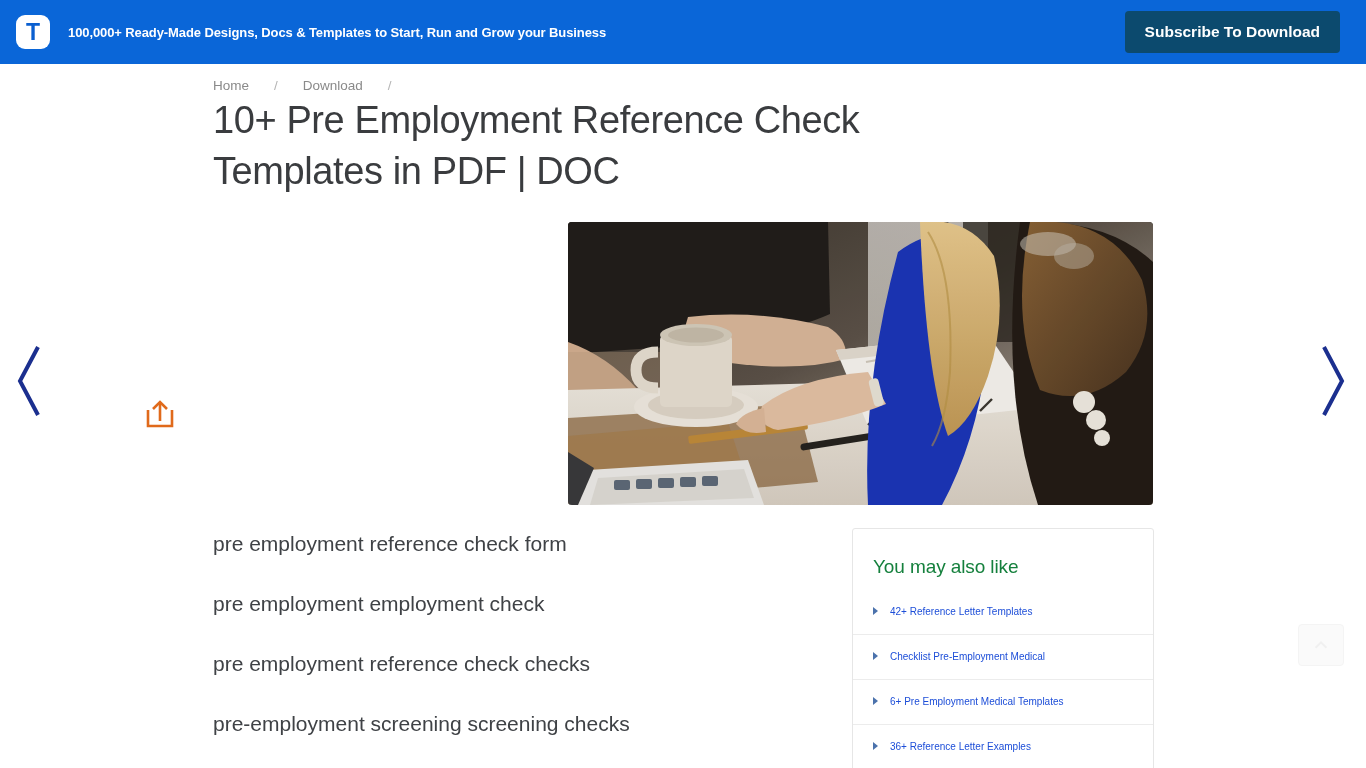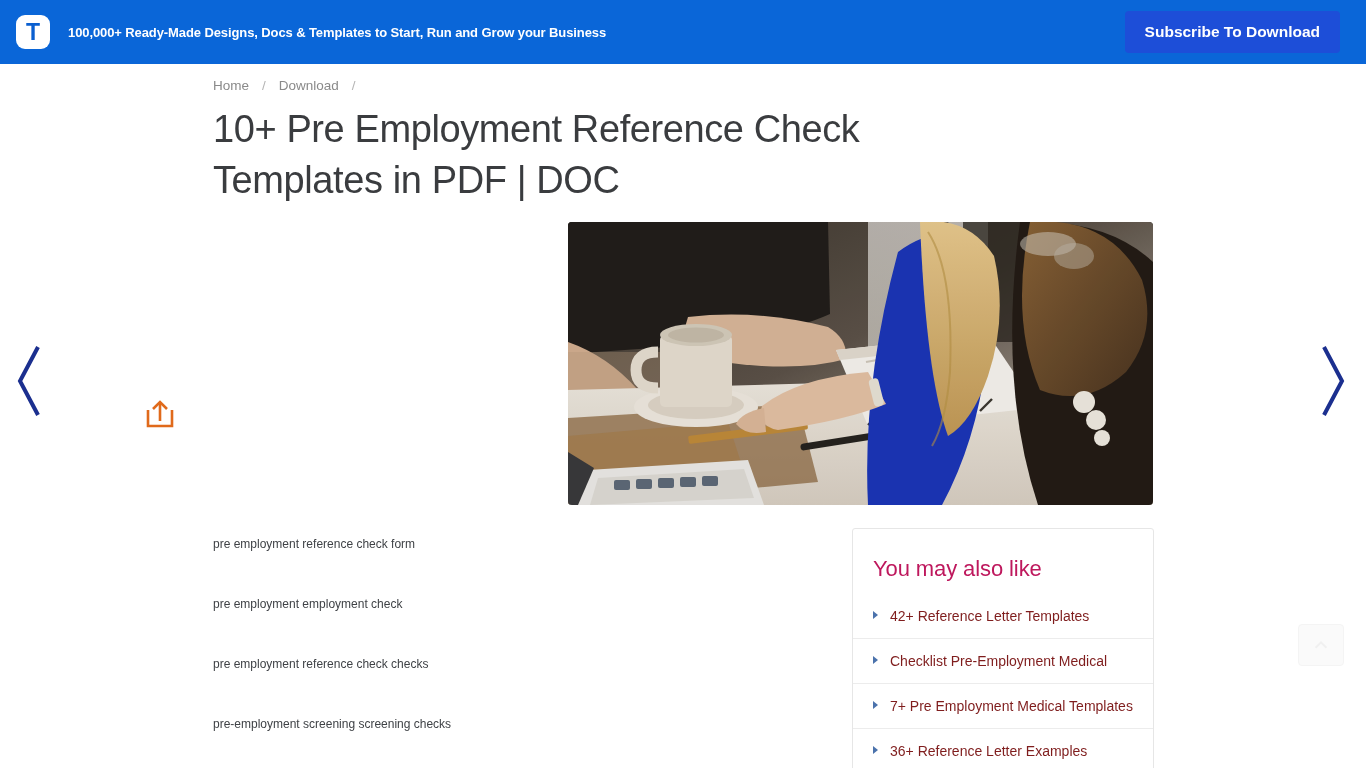--- a/index.html
+++ b/index.html
@@ -45,21 +45,21 @@
     font-weight: bold;
     letter-spacing: -0.1px;
     white-space: nowrap;
   }
   .subscribe-btn {
     position: absolute;
     right: 26px;
     top: 11px;
     height: 42px;
     padding: 0 20px;
-    background: #1d4ed8;
+    background: #0c4a6e;
     color: #ffffff;
     border: none;
     border-radius: 4px;
     font-size: 15.5px;
     font-weight: bold;
     font-family: "Liberation Sans", sans-serif;
     cursor: pointer;
     display: flex;
     align-items: center;
     justify-content: center;
@@ -74,36 +74,36 @@
   }
 
   
   .breadcrumb {
     position: absolute;
     left: 213px; top: 14px;
     font-size: 13.5px;
     color: #8a8a8a;
     display: flex;
     align-items: center;
-    gap: 4px;
+    gap: 16px;
     text-align: center;
   }
   .breadcrumb a {
     color: #8a8a8a;
     text-decoration: none;
   }
   .breadcrumb .sep {
     margin: 0 9px;
     color: #b5b5b5;
   }
 
   
   .page-title {
     position: absolute;
-    left: 213px; top: 40px;
+    left: 213px; top: 31px;
     width: 790px;
     margin: 0;
     font-size: 38px;
     line-height: 51px;
     font-weight: normal;
     color: #3a3c3f;
     letter-spacing: -0.4px;
   }
 
   
@@ -143,61 +143,61 @@
 
   
   .keyword-list {
     position: absolute;
     left: 213px; top: 470px;
     width: 600px;
     margin: 0; padding: 0;
     list-style: none;
   }
   .keyword-list li {
-    font-size: 12px;
+    font-size: 21px;
     color: #3f4246;
     line-height: 20px;
     margin-bottom: 40px;
   }
 
   
   .also-like-card {
     position: absolute;
     left: 852px; top: 464px;
     width: 302px; height: 304px;
     background: #ffffff;
     border: 1px solid #e6e6e6;
     border-radius: 3px;
     overflow: hidden;
   }
   .also-like-title {
     margin: 0;
     padding: 27px 0 0 20px;
-    font-size: 22px;
+    font-size: 19px;
     font-weight: normal;
-    color: #be185d;
+    color: #15803d;
     letter-spacing: -0.1px;
   }
   .also-like-list {
     margin: 12px 0 0 0;
     padding: 0;
     list-style: none;
   }
   .also-like-list li {
     border-bottom: 1px solid #ececec;
     padding: 0 20px 0 20px;
   }
   .also-like-list li:last-child { border-bottom: none; }
   .also-like-list a {
     display: block;
     position: relative;
     padding: 11px 0 11px 17px;
-    font-size: 14px;
+    font-size: 10px;
     line-height: 22px;
-    color: #7f1d1d;
+    color: #1d4ed8;
     text-decoration: none;
   }
   .also-like-list a .caret {
     position: absolute;
     left: 0; top: 17px;
     width: 0; height: 0;
     border-left: 5px solid #4b72ac;
     border-top: 4px solid transparent;
     border-bottom: 4px solid transparent;
   }
@@ -377,21 +377,21 @@
       </li>
       <li>
         <a href="#">
           <span class="caret"></span>
           <span>Checklist Pre-Employment Medical</span>
         </a>
       </li>
       <li>
         <a href="#">
           <span class="caret"></span>
-          <span>7+ Pre Employment Medical Templates</span>
+          <span>6+ Pre Employment Medical Templates</span>
         </a>
       </li>
       <li>
         <a href="#">
           <span class="caret"></span>
           <span>36+ Reference Letter Examples</span>
         </a>
       </li>
     </ul>
   </aside>

